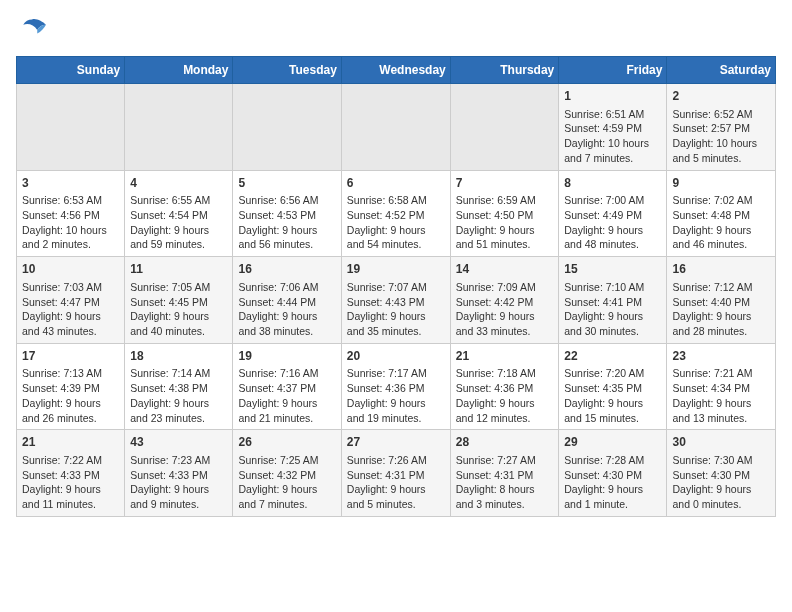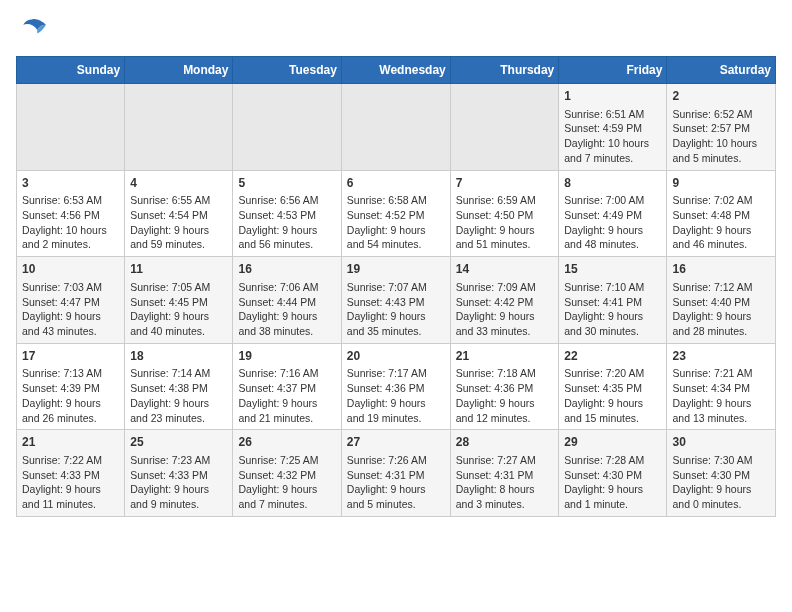--- a/index.html
+++ b/index.html
@@ -267,21 +267,21 @@
         </td>
       </tr>
       <tr>
         <td>
           <span class="day-num">21</span>
           <div>Sunrise: 7:22 AM</div>
           <div>Sunset: 4:33 PM</div>
           <div>Daylight: 9 hours and 11 minutes.</div>
         </td>
         <td>
-          <span class="day-num">25</span>
+          <span class="day-num">43</span>
           <div>Sunrise: 7:23 AM</div>
           <div>Sunset: 4:33 PM</div>
           <div>Daylight: 9 hours and 9 minutes.</div>
         </td>
         <td>
           <span class="day-num">26</span>
           <div>Sunrise: 7:25 AM</div>
           <div>Sunset: 4:32 PM</div>
           <div>Daylight: 9 hours and 7 minutes.</div>
         </td>

